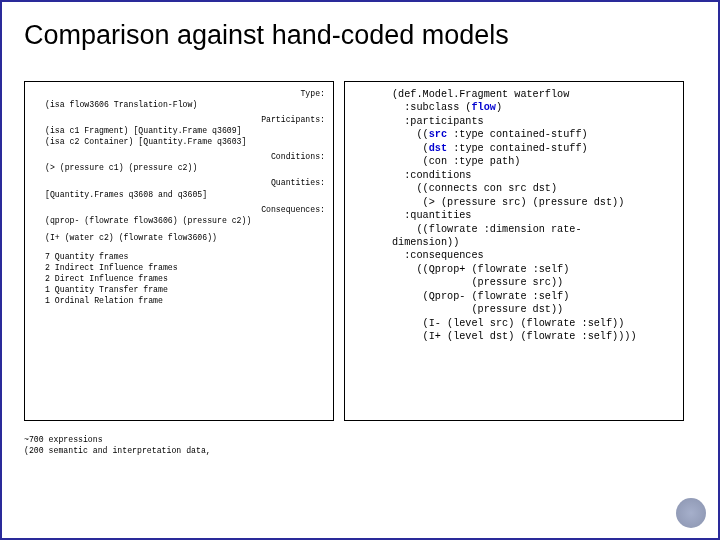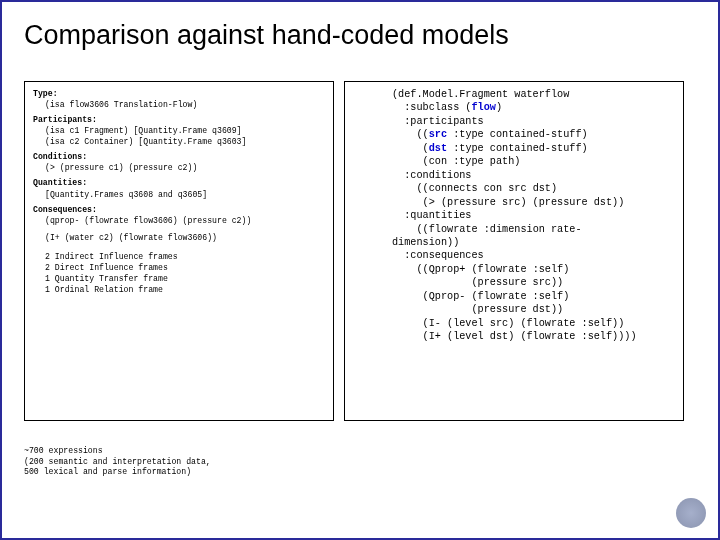--- a/index.html
+++ b/index.html
@@ -46,28 +46,28 @@
   .left-box {
     width: 310px;
     height: 340px;
   }
   .right-box {
     width: 340px;
     height: 340px;
     font-size: 10.2px;
     line-height: 1.32;
   }
-  .b { font-weight: bold; }
+  .b { font-weight: normal; text-align: right; }
   .blue { color: #0000d0; font-weight: bold; }
   .indent1 { padding-left: 12px; }
   .footer {
     font-family: "Courier New", monospace;
     font-size: 8.2px;
     line-height: 1.3;
-    margin-top: 25px;
+    margin-top: 14px;
   }
   .seal {
     position: absolute;
     right: 12px;
     bottom: 10px;
     width: 30px;
     height: 30px;
     border-radius: 50%;
     background: radial-gradient(circle, #6a7aa8 0%, #4a5a88 70%, #2a3a68 100%);
     opacity: 0.6;
@@ -94,20 +94,21 @@
         <div class="indent1">(&gt; (pressure c1) (pressure c2))</div>
         <div style="height:4px"></div>
         <div class="b">Quantities:</div>
         <div class="indent1">[Quantity.Frames q3608 and q3605]</div>
         <div style="height:4px"></div>
         <div class="b">Consequences:</div>
         <div class="indent1">(qprop- (flowrate flow3606) (pressure c2))</div>
         <div style="height:6px"></div>
         <div class="indent1">(I+ (water c2) (flowrate flow3606))</div>
         <div style="height:8px"></div>
+        <div class="indent1">7 Quantity frames</div>
         <div class="indent1">2 Indirect Influence frames</div>
         <div class="indent1">2 Direct Influence frames</div>
         <div class="indent1">1 Quantity Transfer frame</div>
         <div class="indent1">1 Ordinal Relation frame</div>
       </div>
 
       <div class="box right-box">
 <pre><span>(def.Model.Fragment waterflow</span>
 <span>  :subclass (</span><span class="blue">flow</span><span>)</span>
 <span>  :participants</span>
@@ -126,18 +127,17 @@
 <span>     (Qprop- (flowrate :self)</span>
 <span>             (pressure dst))</span>
 <span>     (I- (level src) (flowrate :self))</span>
 <span>     (I+ (level dst) (flowrate :self))))</span></pre>
       </div>
     </div>
 
     <div class="footer">
       <div>~700 expressions</div>
       <div>(200 semantic and interpretation data,</div>
-      <div> 500 lexical and parse information)</div>
     </div>
 
     <div class="seal"></div>
   </div>
 </div>
 
 </body></html>

